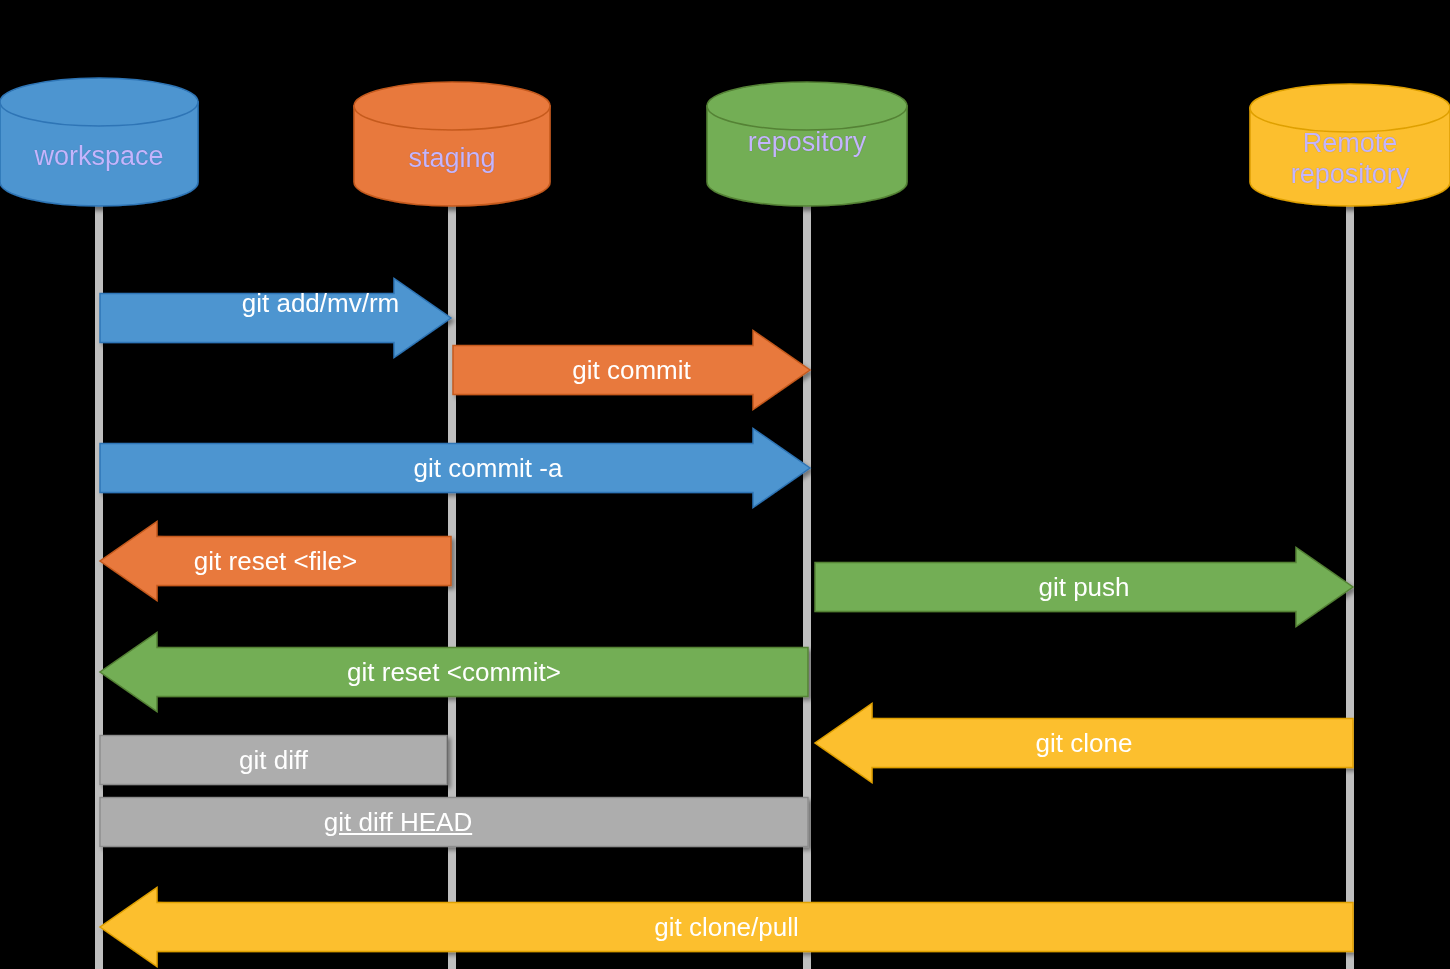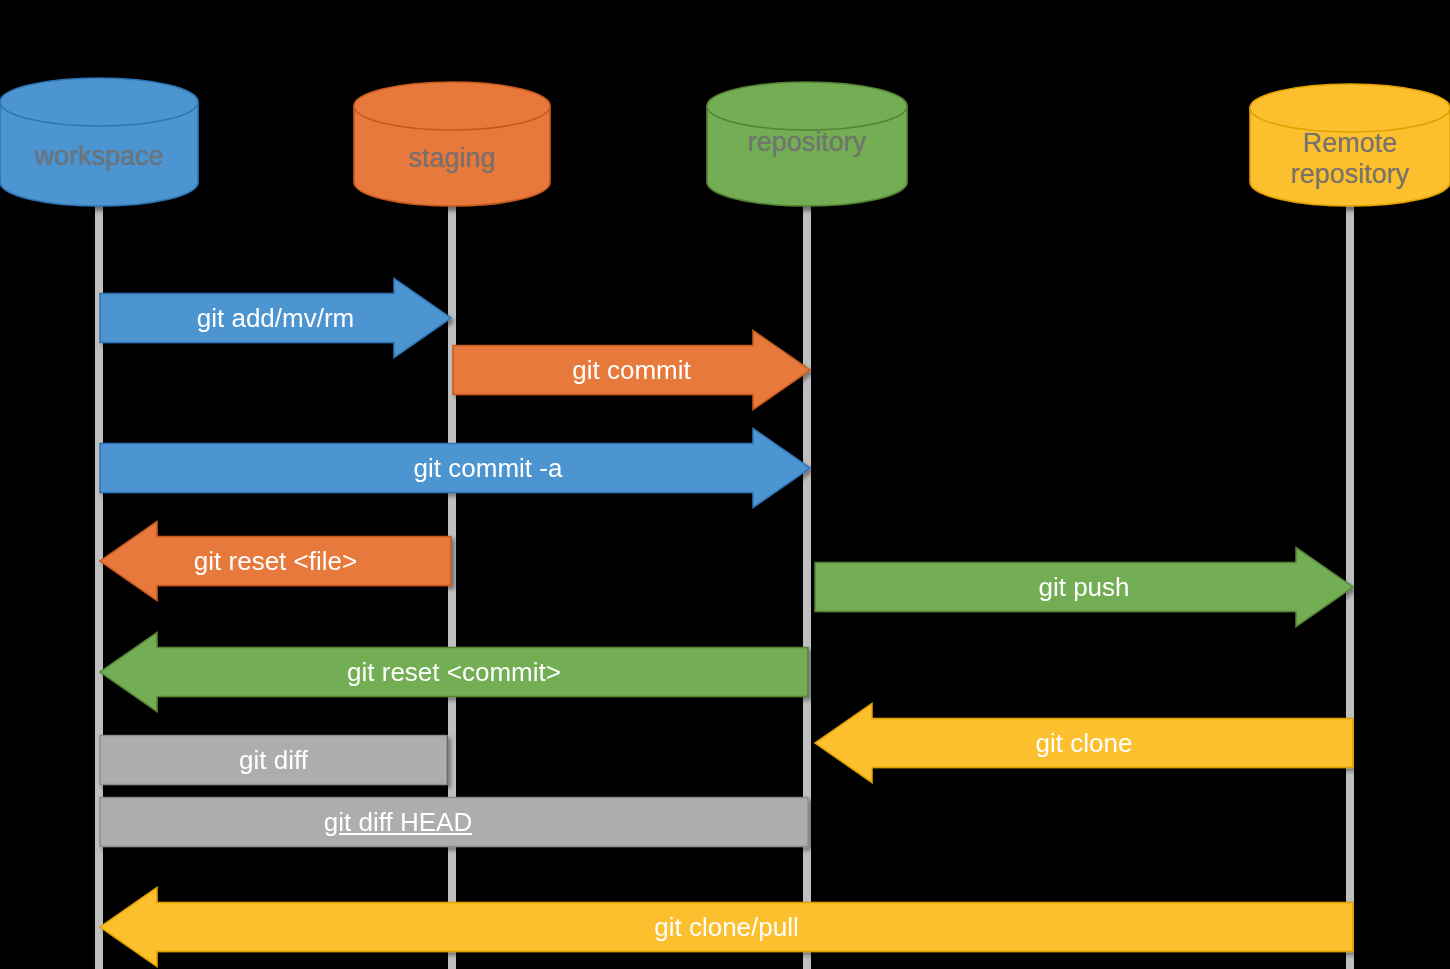--- a/index.html
+++ b/index.html
@@ -19,21 +19,21 @@
   svg.layer {
     position: absolute;
     left: 0;
     top: 0;
     width: 1450px;
     height: 969px;
   }
   .node-label {
     position: absolute;
     text-align: center;
-    color: #737373;
+    color: #c4b5fd;
     font-family: "Liberation Sans", sans-serif;
     font-size: 27px;
     line-height: 1.15;
     pointer-events: none;
     text-shadow: 0 0 1px rgba(0,0,0,0.25);
   }
   .arrow-label {
     position: absolute;
     text-align: center;
     color: #ffffff;
@@ -129,21 +129,21 @@
         <div>repository</div>
       </div>
       <div class="node-label" style="left: 1250px; width: 200px; top: 128px;">
         <div>Remote</div>
         <div>repository</div>
       </div>
     </div>
   <div id="arrow-labels">
       <div class="arrow-label" style="left: 100px; width: 347px; top: 747px;">git diff</div>
       <div class="arrow-label" style="left: 100px; width: 596px; top: 809px; text-decoration: underline;">git diff HEAD</div>
-      <div class="arrow-label" style="left: 100px; width: 351px; top: 305px;">git add/mv/rm</div>
+      <div class="arrow-label" style="left: 100px; width: 351px; top: 290px; padding-left: 45px;">git add/mv/rm</div>
       <div class="arrow-label" style="left: 453px; width: 357px; top: 357px;">git commit</div>
       <div class="arrow-label" style="left: 100px; width: 710px; top: 455px; padding-left: 33px;">git commit -a</div>
       <div class="arrow-label" style="left: 100px; width: 351px; top: 548px;">git reset &lt;file&gt;</div>
       <div class="arrow-label" style="left: 815px; width: 538px; top: 574px;">git push</div>
       <div class="arrow-label" style="left: 100px; width: 708px; top: 659px; text-align: center;">git reset &lt;commit&gt;</div>
       <div class="arrow-label" style="left: 815px; width: 538px; top: 730px;">git clone</div>
       <div class="arrow-label" style="left: 100px; width: 1253px; top: 914px;">git clone/pull</div>
     </div>
 
 </div>

